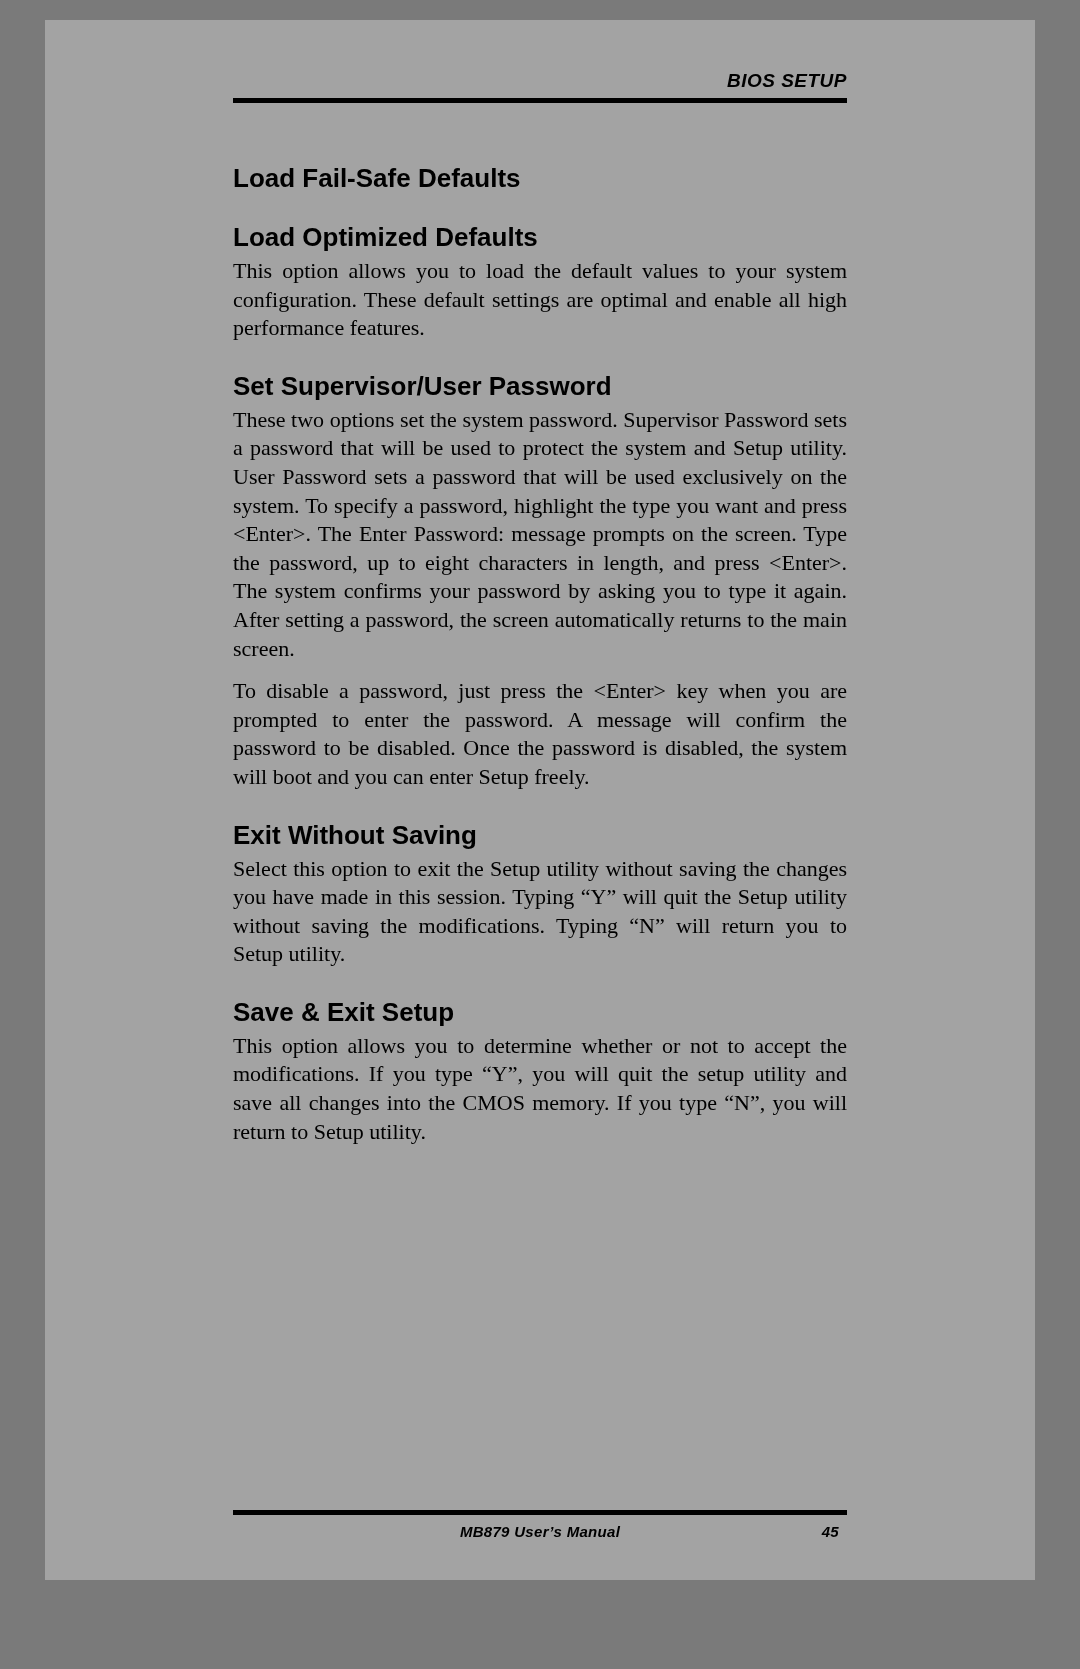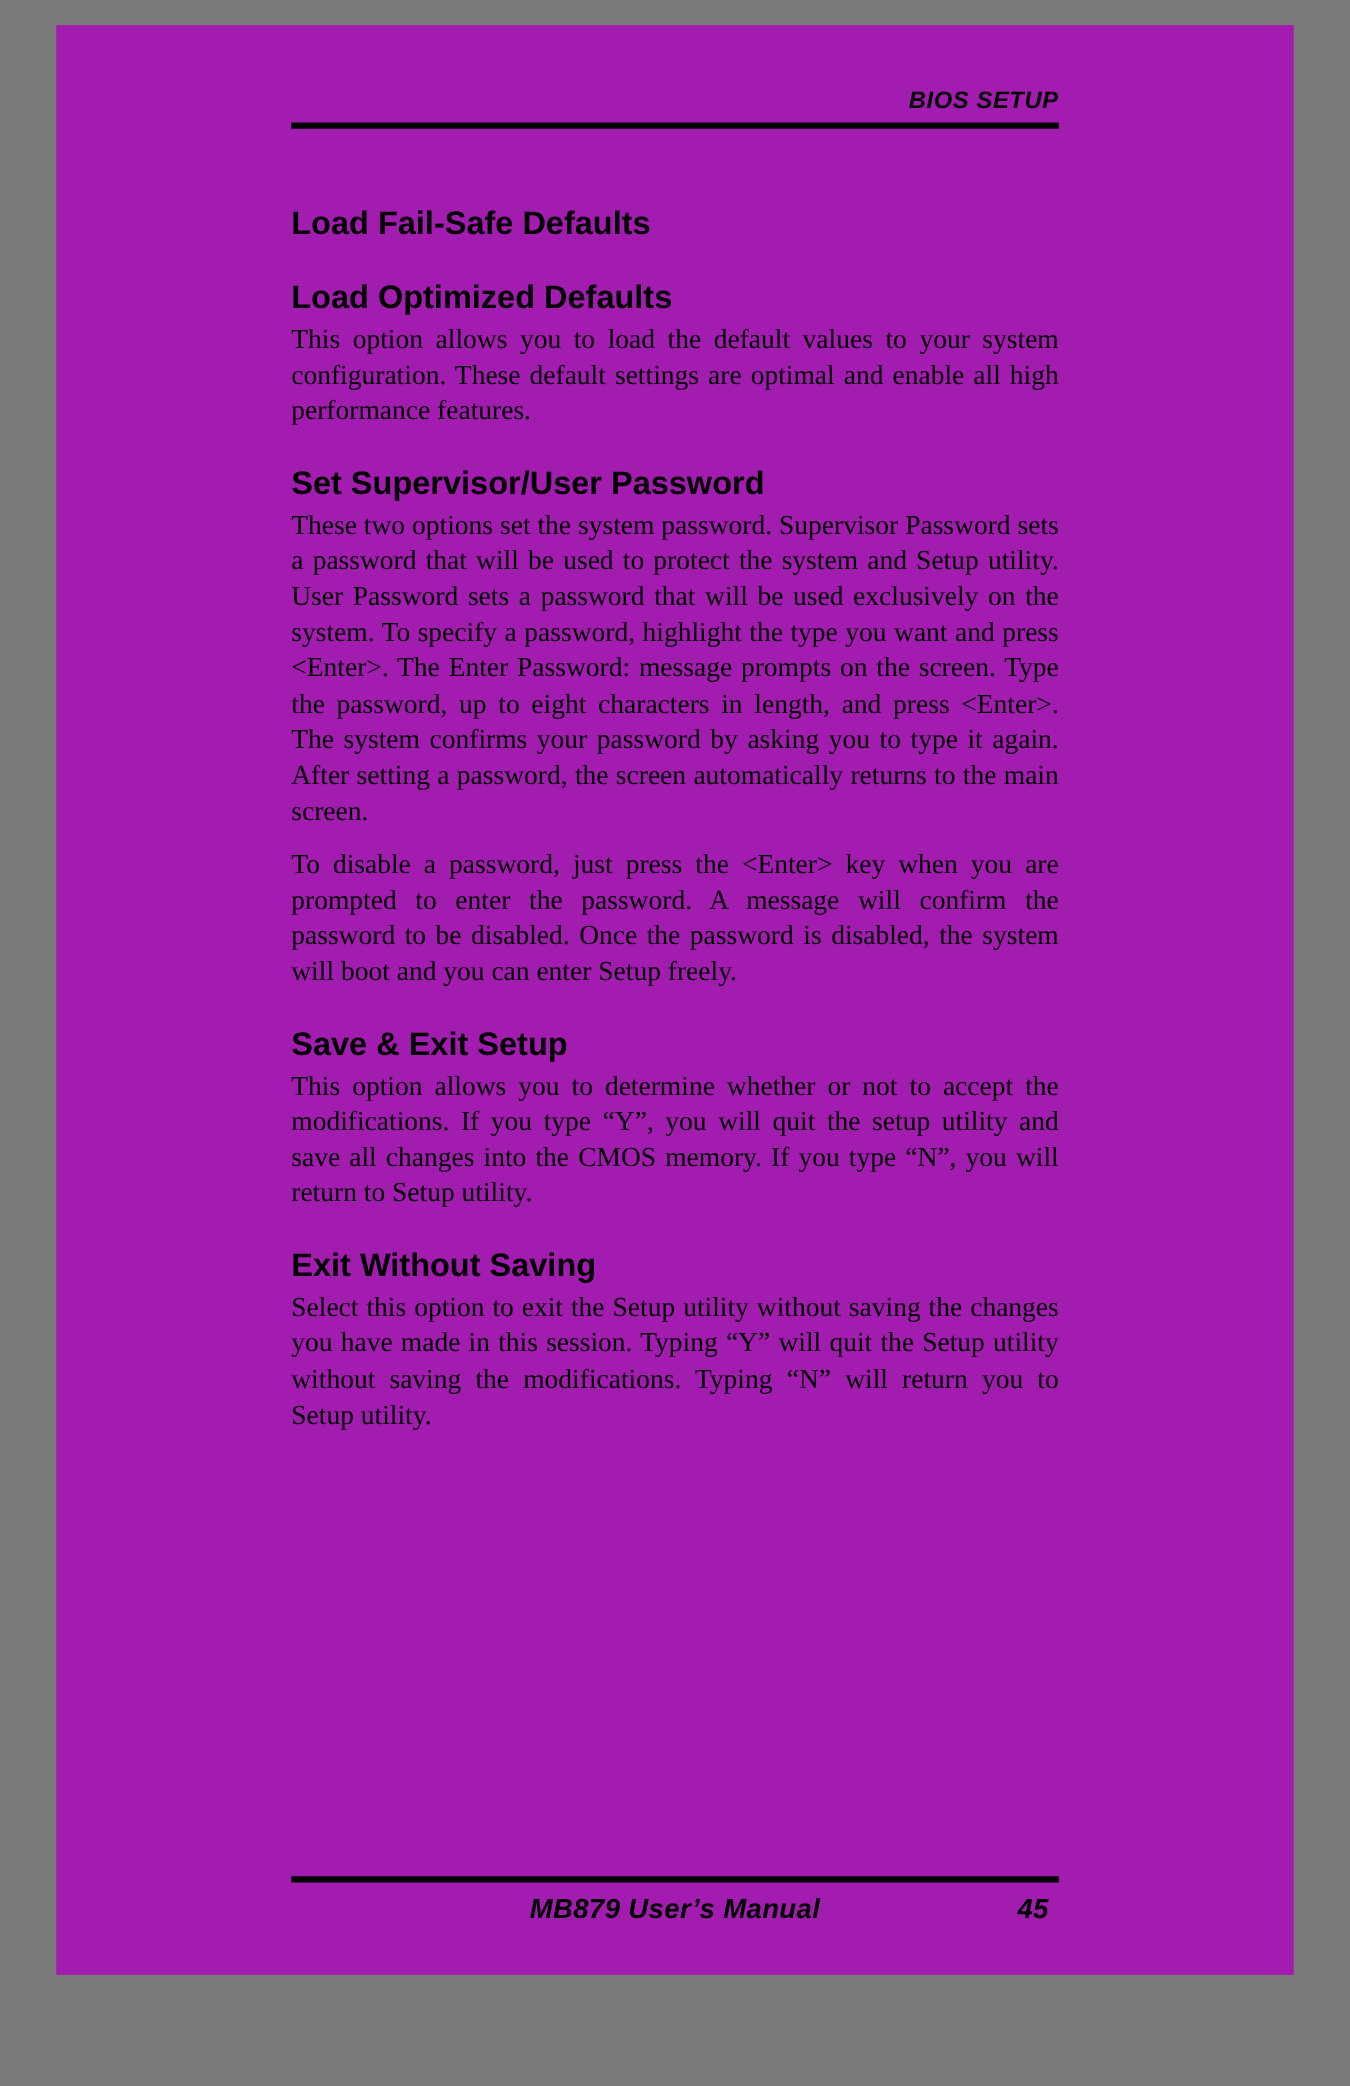--- a/index.html
+++ b/index.html
@@ -6,21 +6,21 @@
     body {
       background: #7a7a7a;
       display: flex;
       justify-content: center;
       align-items: flex-start;
       min-height: 1669px;
       width: 1080px;
       padding: 20px 0;
     }
     .page {
-      background: #a21caf;
+      background: #a3a3a3;
       width: 990px;
       height: 1560px;
       padding: 50px 188px 40px 188px;
       position: relative;
       display: flex;
       flex-direction: column;
     }
     .header {
       text-align: right;
       font-family: Arial, Helvetica, sans-serif;
@@ -68,21 +68,21 @@
       margin-top: auto;
       margin-bottom: 8px;
     }
     .footer {
       display: flex;
       justify-content: flex-start;
       align-items: baseline;
       font-family: Arial, Helvetica, sans-serif;
       font-weight: bold;
       font-style: italic;
-      font-size: 22px;
+      font-size: 15px;
       letter-spacing: 0.3px;
     }
     .footer-title {
       margin: 0 auto;
     }
     .footer-page {
       position: absolute;
       right: 196px;
     }
   </style>
@@ -111,30 +111,30 @@
 
     <div class="section">
       <div class="section-heading">Set Supervisor/User Password</div>
       <div class="section-body">
         <p>These two options set the system password. Supervisor Password sets a password that will be used to protect the system and Setup utility. User Password sets a password that will be used exclusively on the system. To specify a password, highlight the type you want and press &lt;Enter&gt;. The Enter Password: message prompts on the screen. Type the password, up to eight characters in length, and press &lt;Enter&gt;. The system confirms your password by asking you to type it again. After setting a password, the screen automatically returns to the main screen.</p>
         <p>To disable a password, just press the &lt;Enter&gt; key when you are prompted to enter the password. A message will confirm the password to be disabled. Once the password is disabled, the system will boot and you can enter Setup freely.</p>
       </div>
     </div>
 
     <div class="section">
-      <div class="section-heading">Save &amp; Exit Setup</div>
+      <div class="section-heading">Exit Without Saving</div>
       <div class="section-body">
-        <p>This option allows you to determine whether or not to accept the modifications. If you type “Y”, you will quit the setup utility and save all changes into the CMOS memory. If you type “N”, you will return to Setup utility.</p>
+        <p>Select this option to exit the Setup utility without saving the changes you have made in this session. Typing “Y” will quit the Setup utility without saving the modifications. Typing “N” will return you to Setup utility.</p>
       </div>
     </div>
 
     <div class="section">
-      <div class="section-heading">Exit Without Saving</div>
+      <div class="section-heading">Save &amp; Exit Setup</div>
       <div class="section-body">
-        <p>Select this option to exit the Setup utility without saving the changes you have made in this session. Typing “Y” will quit the Setup utility without saving the modifications. Typing “N” will return you to Setup utility.</p>
+        <p>This option allows you to determine whether or not to accept the modifications. If you type “Y”, you will quit the setup utility and save all changes into the CMOS memory. If you type “N”, you will return to Setup utility.</p>
       </div>
     </div>
 
   </div>
 
   <hr class="footer-rule">
   <div class="footer">
     <span class="footer-title">MB879 User’s Manual</span>
     <span class="footer-page">45</span>
   </div>

